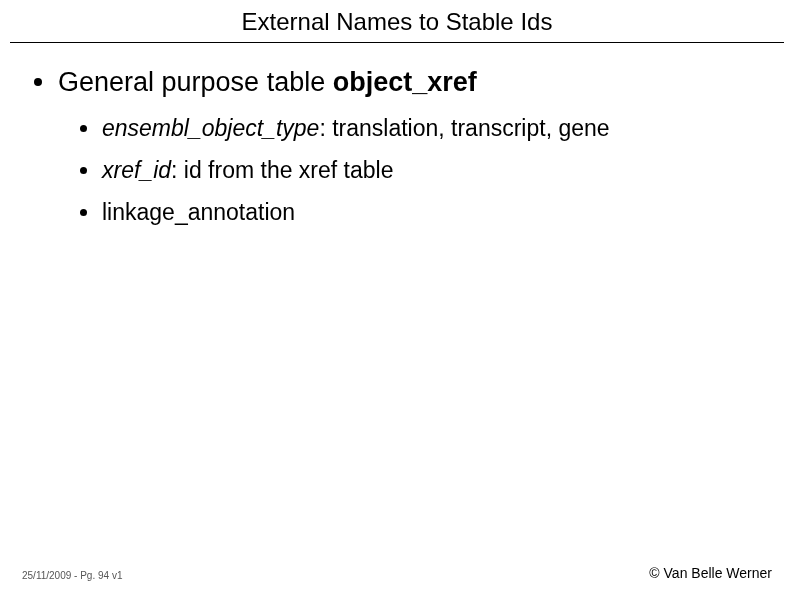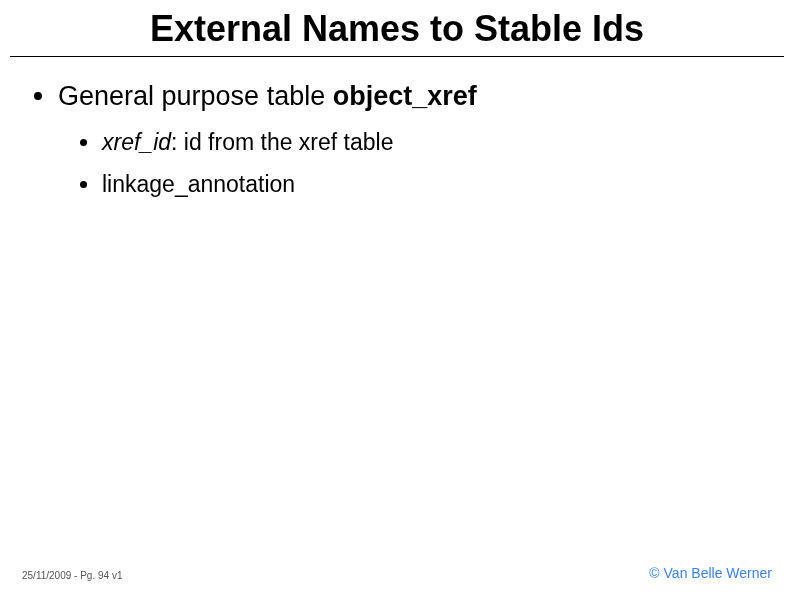--- a/index.html
+++ b/index.html
@@ -11,22 +11,22 @@
     color: #000;
     overflow: hidden;
   }
   .slide {
     width: 794px;
     height: 595px;
     position: relative;
     padding: 0;
   }
   .title {
-    font-size: 36px;
-    font-weight: 700;
+    font-size: 24px;
+    font-weight: 400;
     text-align: center;
     padding: 8px 0 6px 0;
     border-bottom: 1.5px solid #000;
     margin: 0 10px;
   }
   .content {
     padding: 22px 8px 0 20px;
   }
   ul { list-style: none; }
   .level1 > li {
@@ -73,35 +73,38 @@
     left: 22px;
     bottom: 14px;
     font-size: 10px;
     color: #555;
   }
   .footer-right {
     position: absolute;
     right: 22px;
     bottom: 14px;
     font-size: 14px;
-    color: #3b82f6;
+    color: #000000;
   }
 </style>
 </head>
 <body>
 
 <div class="slide">
 
   <div class="title">External Names to Stable Ids</div>
 
   <div class="content">
     <ul class="level1">
       <li>
         <span>General purpose table </span><span class="bold">object_xref</span>
         <ul class="level2">
+          <li>
+            <span class="italic">ensembl_object_type</span><span>: translation, transcript, gene</span>
+          </li>
           <li>
             <span class="italic">xref_id</span><span>: id from the xref table</span>
           </li>
           <li>
             <span class="italic"></span><span>linkage_annotation</span>
           </li>
         </ul>
       </li>
     </ul>
   </div>

